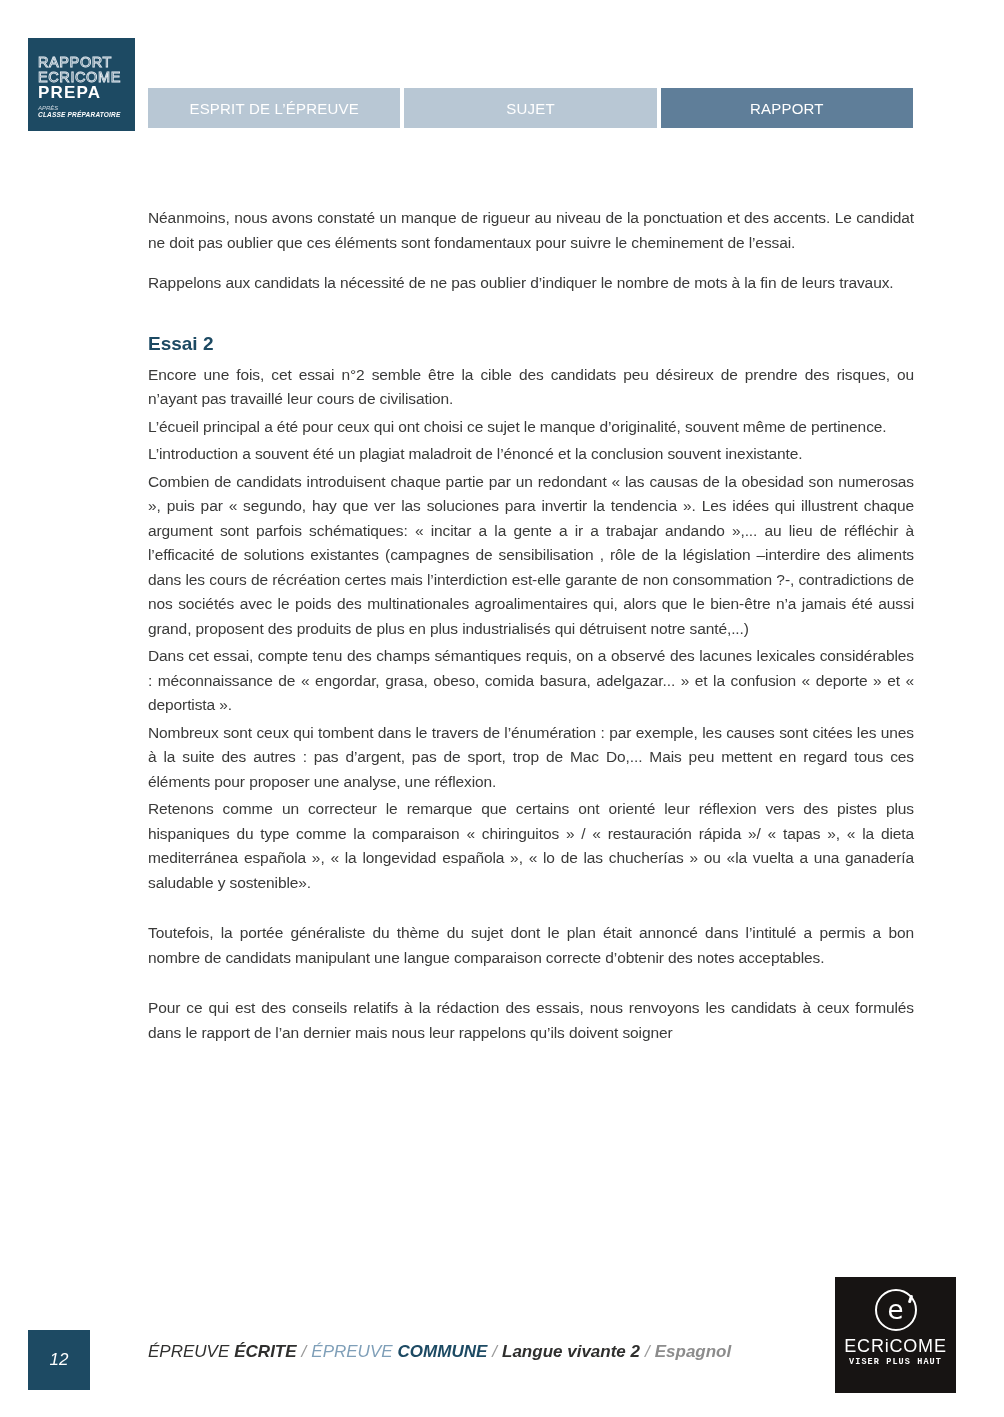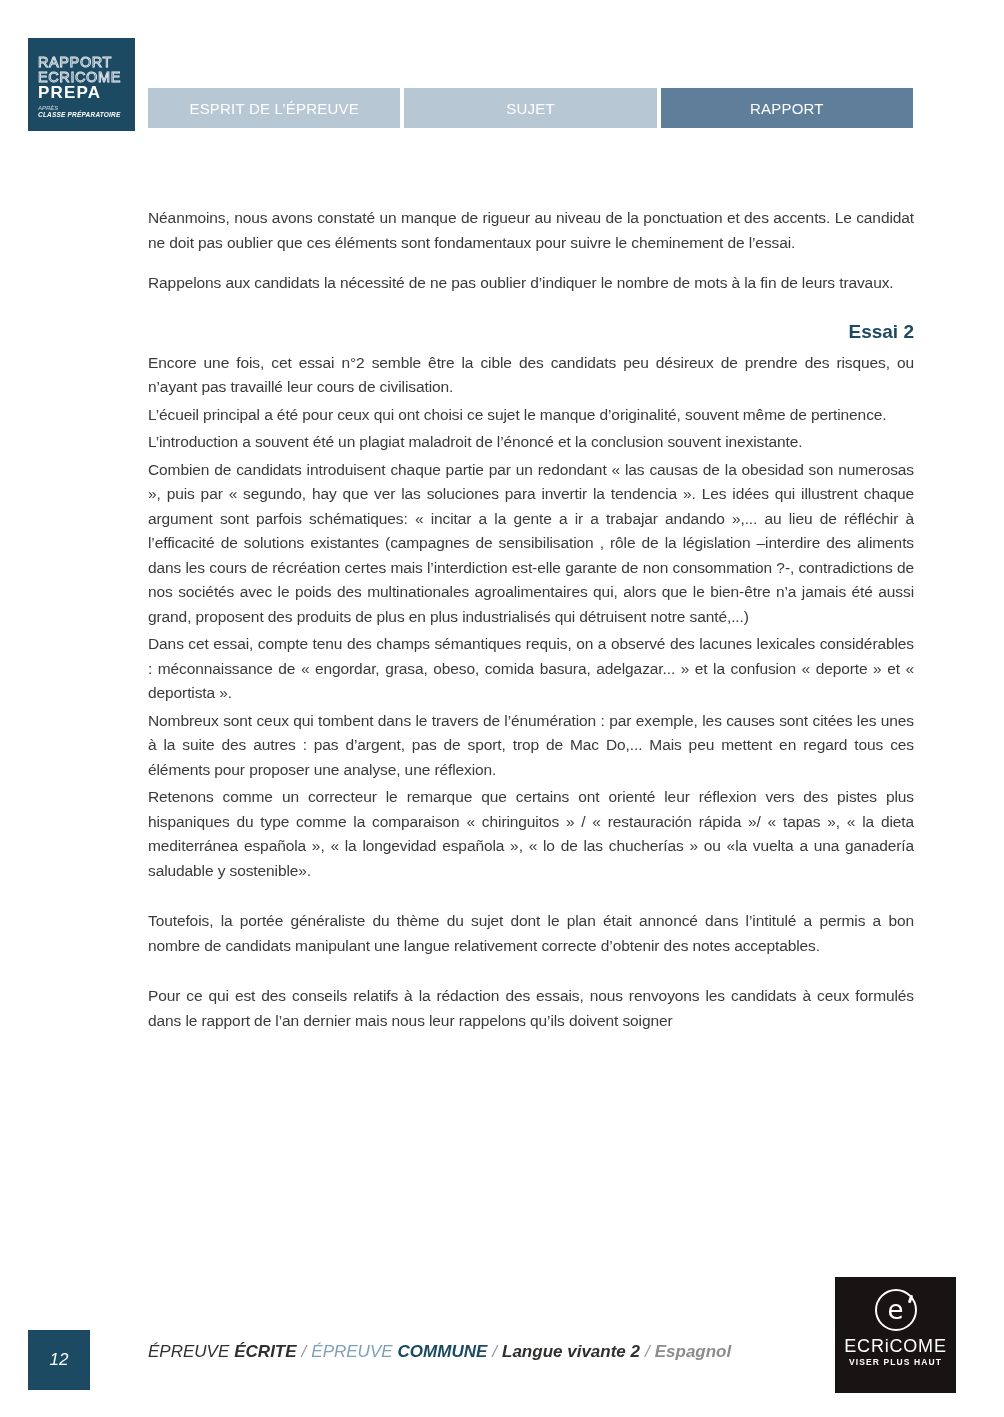--- a/index.html
+++ b/index.html
@@ -48,24 +48,24 @@
   .content {
     position: absolute; left: 148px; top: 180px; width: 766px;
     color: var(--body-text, #3a3a39);
     font-size: 15.5px; line-height: 24.5px; letter-spacing: -0.1px;
     text-align: justify;
   }
   .content p { margin: 0 0 3px 0; }
   .content p.sp { margin-top: 26px; }
   .content p.sp-lg { margin-top: 16px; }
   .content h2 {
-    margin: 24px 0 7px 0;
+    margin: 36px 0 7px 0;
     font-size: 19px; line-height: 24px;
     color: var(--dark-blue, #1d4a63);
-    text-align: right; letter-spacing: 0;
+    text-align: left; letter-spacing: 0;
   }
 
   
   .page-num-box {
     position: absolute; left: 28px; top: 1330px;
     width: 62px; height: 60px;
     background: var(--dark-blue, #1d4a63);
     display: flex; align-items: center; justify-content: center;
     color: #fff; font-size: 17px; font-style: italic;
   }
@@ -99,21 +99,21 @@
     font-family: "DejaVu Sans", sans-serif;
   }
   .e-mark::after { 
     content: "";
     position: absolute; top: 4px; right: 3px;
     width: 3px; height: 8px;
     background: #fff; border-radius: 1px;
     transform: rotate(18deg);
   }
   .e-name { margin-top: 5px; font-size: 18px; line-height: 20px; letter-spacing: 0.8px; font-weight: 400; }
-  .e-tag  { margin-top: 1px; font-size: 8.5px; font-weight: bold; letter-spacing: 1.1px; }
+  .e-tag  { margin-top: 1px; font-size: 8.5px; font-weight: bold; letter-spacing: 1.1px; font-family: Liberation Mono, monospace; }
 </style>
 </head>
 <body>
 
 <div class="page">
 
   <div class="logo-box">
     <div class="logo-outline">RAPPORT</div>
     <div class="logo-outline">ECRICOME</div>
     <div class="logo-solid">PREPA</div>
@@ -137,21 +137,21 @@
     <p class="sp">Néanmoins, nous avons constaté un manque de rigueur au niveau de la ponctuation et des accents. Le candidat ne doit pas oublier que ces éléments sont fondamentaux pour suivre le cheminement  de l’essai.</p>
     <p class="sp-lg">Rappelons aux candidats la nécessité de ne pas oublier d’indiquer le nombre de mots à la fin de leurs travaux.</p>
     <h2>Essai 2</h2>
     <p>Encore une fois, cet essai n°2 semble être la cible des candidats peu désireux de prendre des risques, ou n’ayant pas travaillé leur cours de civilisation.</p>
     <p>L’écueil principal a été pour ceux qui ont choisi ce sujet le manque d’originalité, souvent même de pertinence.</p>
     <p>L’introduction   a souvent été un plagiat maladroit de l’énoncé et la conclusion souvent inexistante.</p>
     <p>Combien de candidats introduisent chaque partie par un redondant « las causas de la obesidad son numerosas », puis par « segundo, hay que ver las soluciones para invertir la tendencia ». Les idées qui illustrent chaque argument sont parfois schématiques: « incitar a la gente a ir a trabajar andando »,... au lieu de réfléchir à l’efficacité de solutions existantes (campagnes de sensibilisation , rôle de la législation –interdire des aliments dans les cours de récréation certes mais l’interdiction est-elle garante de non consommation ?-, contradictions de nos sociétés avec le poids des multinationales agroalimentaires qui, alors que le bien-être n’a jamais été aussi grand, proposent des produits de plus en plus industrialisés qui détruisent notre santé,...)</p>
     <p>Dans cet essai, compte tenu des champs sémantiques requis, on a observé des lacunes lexicales considérables : méconnaissance de « engordar, grasa, obeso, comida basura, adelgazar... » et la confusion « deporte » et « deportista ».</p>
     <p>Nombreux sont ceux qui tombent dans le travers de l’énumération : par exemple, les causes sont citées les unes à la suite des autres : pas d’argent, pas de sport, trop de Mac Do,... Mais peu mettent en regard tous ces éléments pour proposer une analyse, une réflexion.</p>
     <p>Retenons comme un correcteur le remarque que certains ont orienté leur réflexion vers des pistes plus hispaniques du type comme la comparaison  « chiringuitos » / « restauración rápida »/ « tapas », « la dieta mediterránea española », « la longevidad española », « lo de las chucherías » ou «la vuelta a una ganadería saludable y sostenible».</p>
-    <p class="sp">Toutefois, la portée généraliste du thème du sujet dont le plan était annoncé dans l’intitulé a permis a bon nombre de candidats manipulant une langue relativement correcte d’obtenir des notes acceptables.</p>
+    <p class="sp">Toutefois, la portée généraliste du thème du sujet dont le plan était annoncé dans l’intitulé a permis a bon nombre de candidats manipulant une langue comparaison correcte d’obtenir des notes acceptables.</p>
     <p class="sp">Pour ce qui est des conseils relatifs à la rédaction des essais, nous renvoyons les candidats à ceux formulés dans le  rapport de l’an dernier mais nous leur rappelons qu’ils doivent soigner</p>
   </div>
 
   <div class="page-num-box">
     <span>12</span>
   </div>
 
   <div class="crumb">
     <span class="c-dark">ÉPREUVE</span><span class="c-dark c-bold">ÉCRITE</span><span class="c-sep">/</span><span class="c-lblue">ÉPREUVE</span><span class="c-blue">COMMUNE</span><span class="c-sep">/</span><span class="c-dark c-bold">Langue vivante 2</span><span class="c-sep">/</span><span class="c-gray">Espagnol</span>
   </div>

